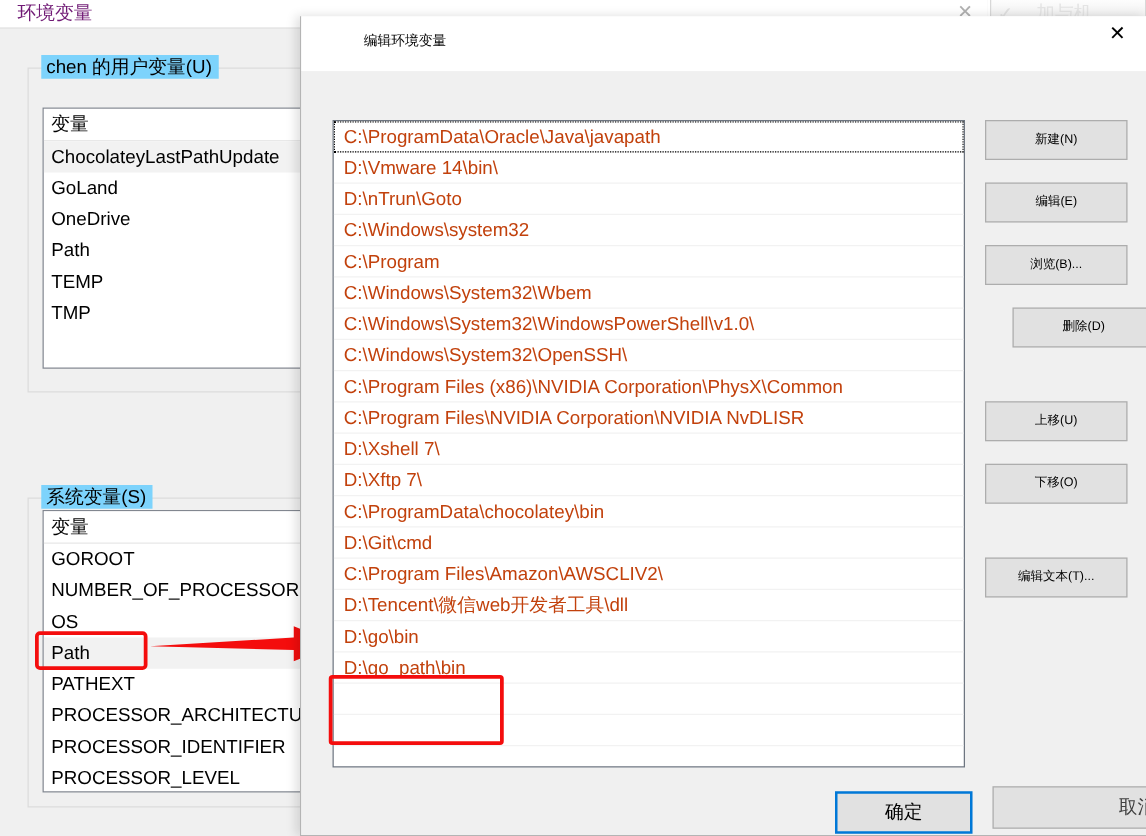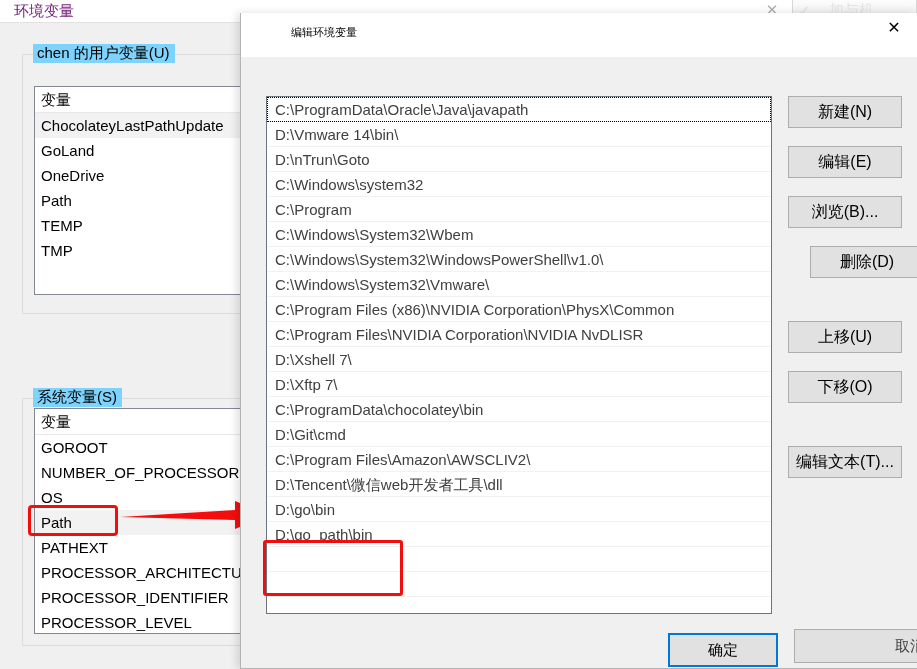--- a/index.html
+++ b/index.html
@@ -221,21 +221,21 @@
     overflow: hidden;
   }
   .path-row {
     height: 25px;
     line-height: 25px;
     padding-left: 8px;
     font-size: 15px;
     white-space: nowrap;
     border-bottom: 1px solid #f2f2f2;
     box-sizing: border-box;
-    color: #404040;
+    color: #c2410c;
   }
   .path-row.focused {
     outline: 1px dotted #000;
     outline-offset: -1px;
   }
   .path-row.empty {
     color: transparent;
   }
 
   
@@ -252,21 +252,21 @@
   }
 
   
   .dlg-btn {
     position: absolute;
     width: 114px;
     height: 32px;
     background: #e1e1e1;
     border: 1px solid #adadad;
     box-sizing: border-box;
-    font-size: 16px;
+    font-size: 10px;
     font-family: "Liberation Sans", "DejaVu Sans", sans-serif;
     color: #000;
     text-align: center;
     line-height: 30px;
     padding: 0;
     white-space: nowrap;
   }
 
   #btn-new    { left: 547px; top: 39px; }
   #btn-edit   { left: 547px; top: 89px; }
@@ -404,21 +404,21 @@
   <div id="dialog-body">
 
     <div id="path-list">
         <div class="path-row focused">C:\ProgramData\Oracle\Java\javapath</div>
         <div class="path-row">D:\Vmware 14\bin\</div>
         <div class="path-row">D:\nTrun\Goto</div>
         <div class="path-row">C:\Windows\system32</div>
         <div class="path-row">C:\Program</div>
         <div class="path-row">C:\Windows\System32\Wbem</div>
         <div class="path-row">C:\Windows\System32\WindowsPowerShell\v1.0\</div>
-        <div class="path-row">C:\Windows\System32\Vmware\</div>
+        <div class="path-row">C:\Windows\System32\OpenSSH\</div>
         <div class="path-row">C:\Program Files (x86)\NVIDIA Corporation\PhysX\Common</div>
         <div class="path-row">C:\Program Files\NVIDIA Corporation\NVIDIA NvDLISR</div>
         <div class="path-row">D:\Xshell 7\</div>
         <div class="path-row">D:\Xftp 7\</div>
         <div class="path-row">C:\ProgramData\chocolatey\bin</div>
         <div class="path-row">D:\Git\cmd</div>
         <div class="path-row">C:\Program Files\Amazon\AWSCLIV2\</div>
         <div class="path-row">D:\Tencent\微信web开发者工具\dll</div>
         <div class="path-row">D:\go\bin</div>
         <div class="path-row">D:\go_path\bin</div>

